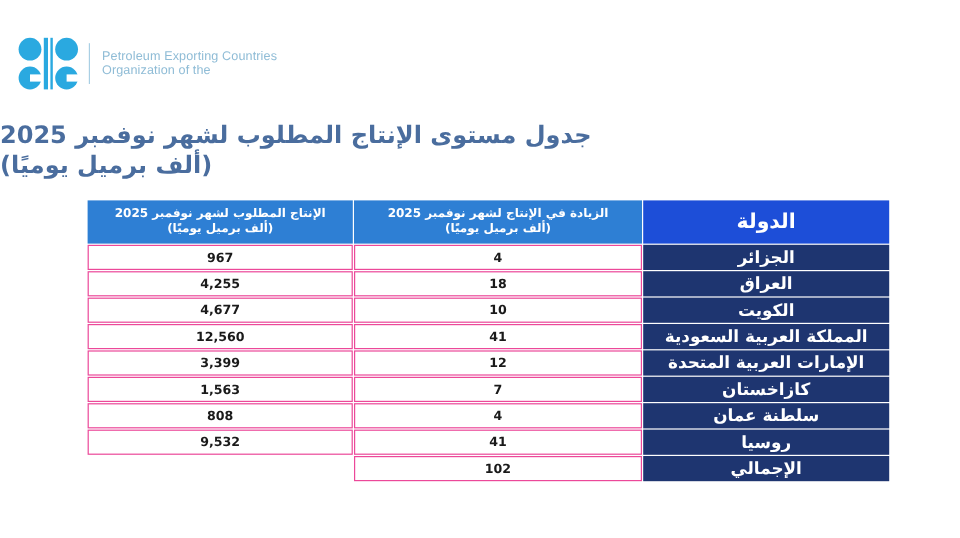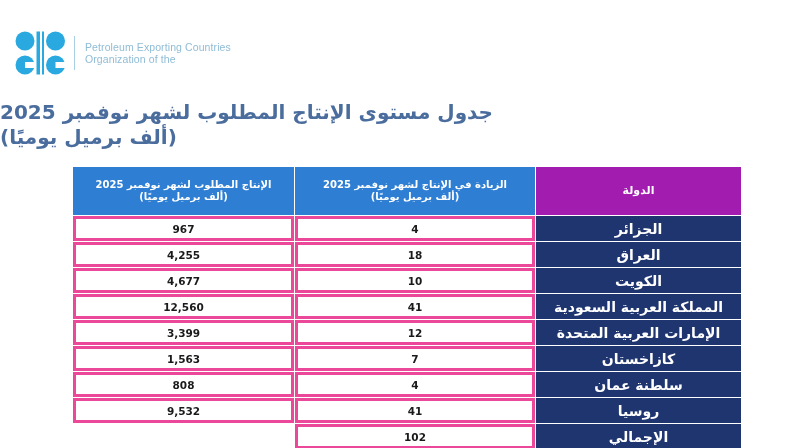--- a/index.html
+++ b/index.html
@@ -76,51 +76,51 @@
   #production-table col.c-increase { width: 240px; }
   #production-table col.c-required { width: 221px; }
 
   #production-table th,
   #production-table td {
     padding: 0;
     margin: 0;
   }
 
   th.head {
-    height: 48px;
+    height: 36px;
     font-family: "DejaVu Sans", sans-serif;
     font-weight: bold;
     color: #ffffff;
     font-size: 10px;
     line-height: 12px;
     text-align: center;
     vertical-align: middle;
     padding: 0 6px;
   }
-  th.head-country { background: #a21caf; font-size: 11px; }
+  th.head-country { background: #1d4ed8; font-size: 17px; }
   th.head-blue    { background: #2e7fd4; }
 
   td.cell {
     height: 19px;
     font-size: 10.5px;
     font-weight: bold;
     text-align: center;
     vertical-align: middle;
     font-family: "DejaVu Sans", sans-serif;
   }
   td.country {
     background: #1e3570;
     color: #ffffff;
     font-size: 14px;
   }
   td.country.total { font-weight: bold; }
   td.num {
     background: #ffffff;
     color: #1a1a1a;
-    border: 3px solid #ec4899;
+    border: 1px solid #ec4899;
   }
   td.num.empty { border: none; background: transparent; }
 </style>
 </head>
 <body>
 
 <div id="logo-block">
   <svg id="logo-mark" viewBox="0 0 52 46">
 
     <circle cx="11" cy="11" r="9.5" fill="#2aa9e0"></circle>

